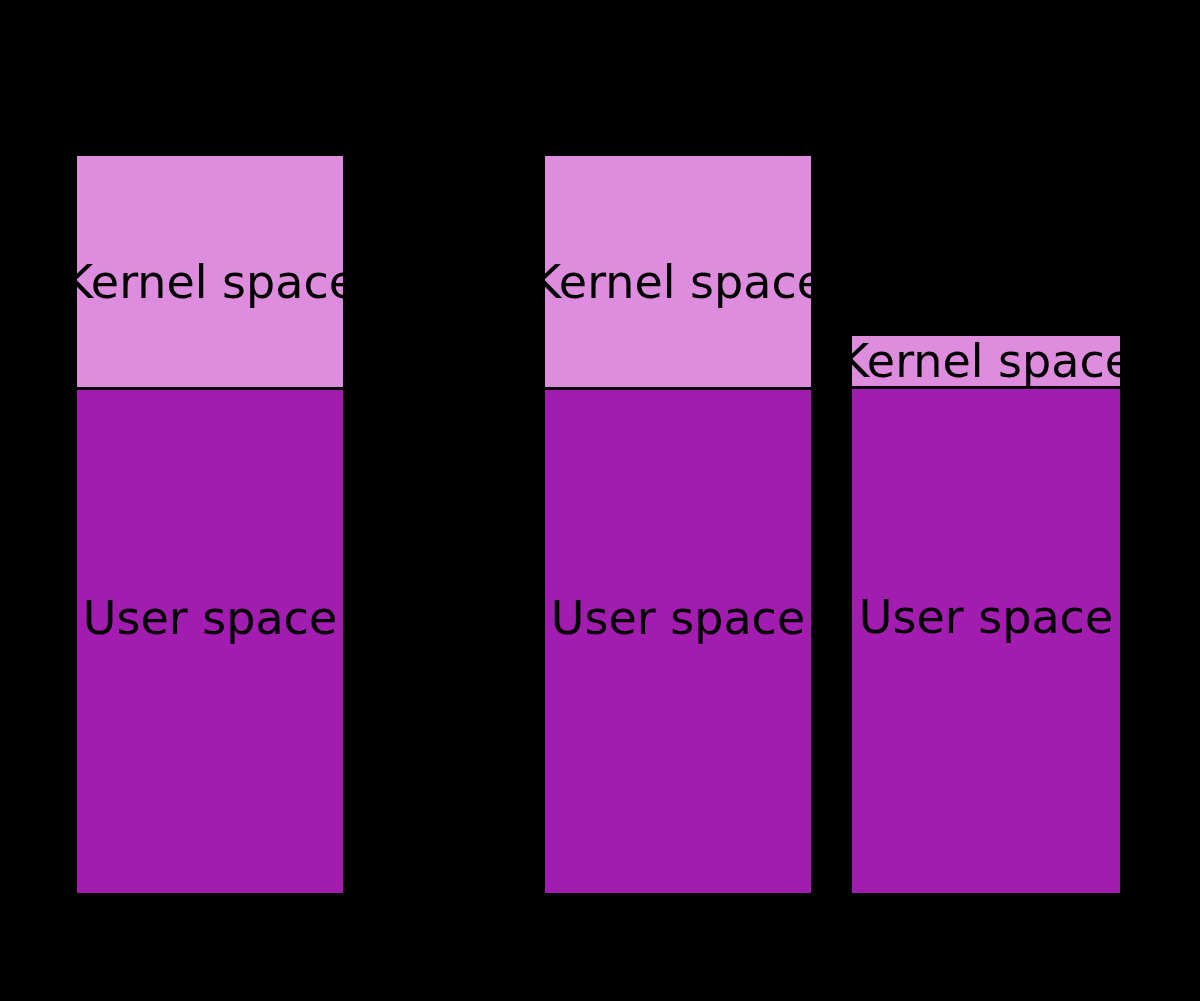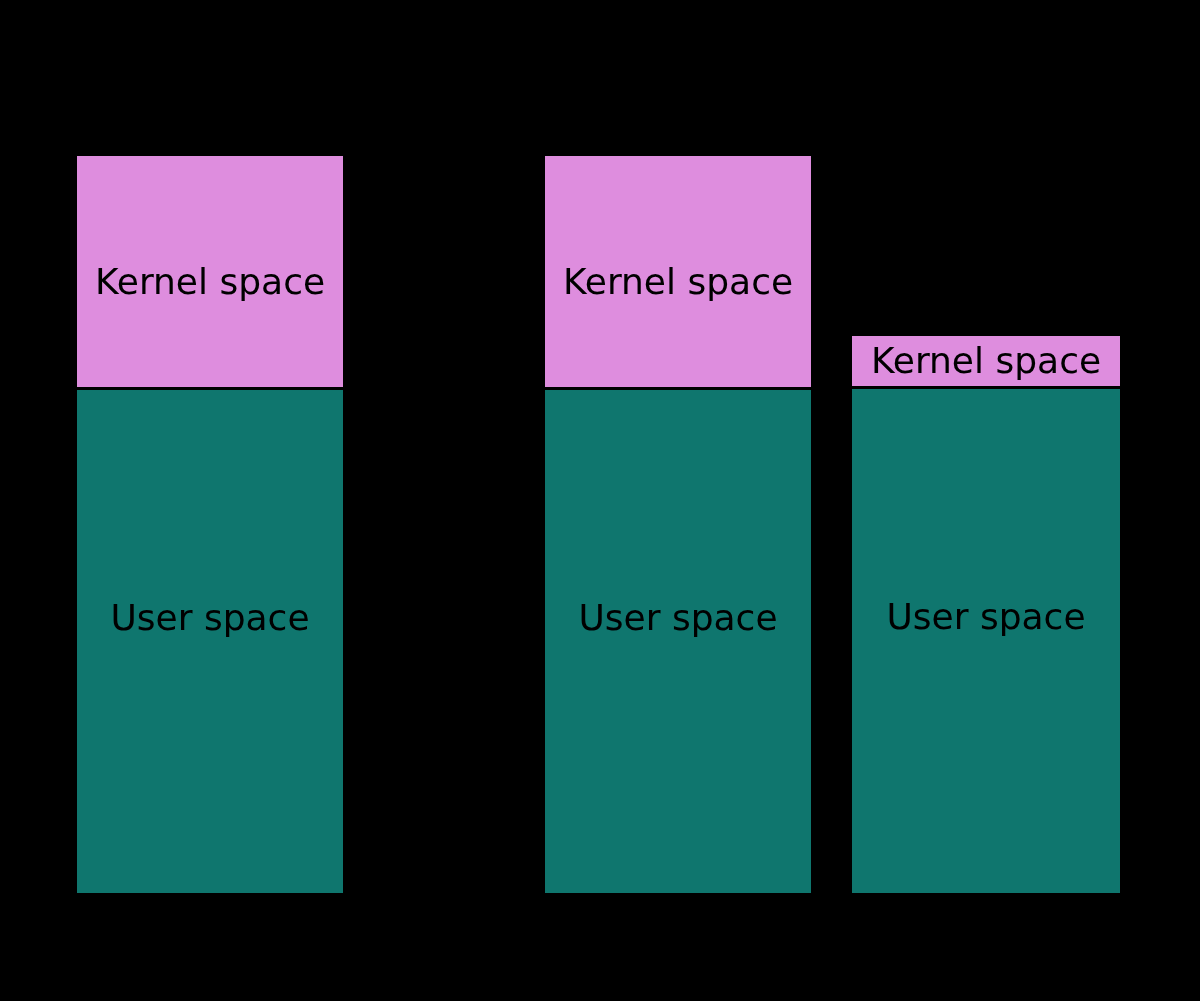--- a/index.html
+++ b/index.html
@@ -26,27 +26,27 @@
   }
   .segment.kernel {
     background: #de8dde;
     border: 2px solid #000000;
     border-bottom: 3px solid #000000;
     display: flex;
     align-items: center;
     justify-content: center;
   }
   .segment.user {
-    background: #0f766e;
+    background: #a21caf;
     border: 2px solid #000000;
     border-top: none;
   }
   .seg-label {
     color: #000000;
-    font-size: 36px;
+    font-size: 46px;
     line-height: 1;
     white-space: nowrap;
   }
   
   .user-label {
     position: absolute;
     left: 0;
     right: 0;
     top: 228px;
     transform: translateY(-50%);

